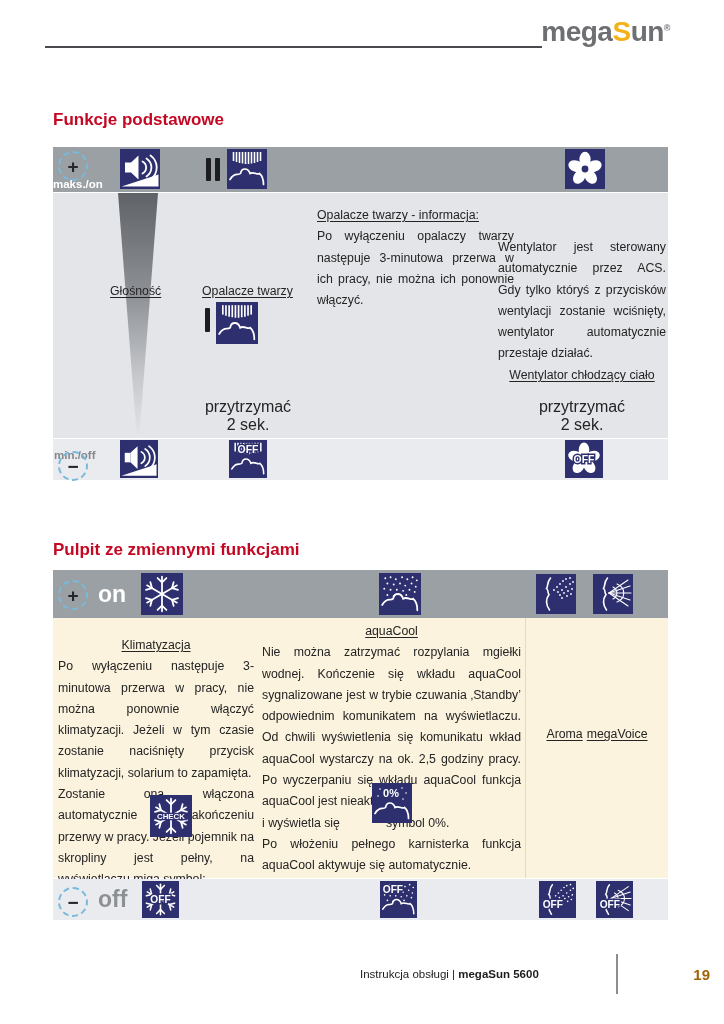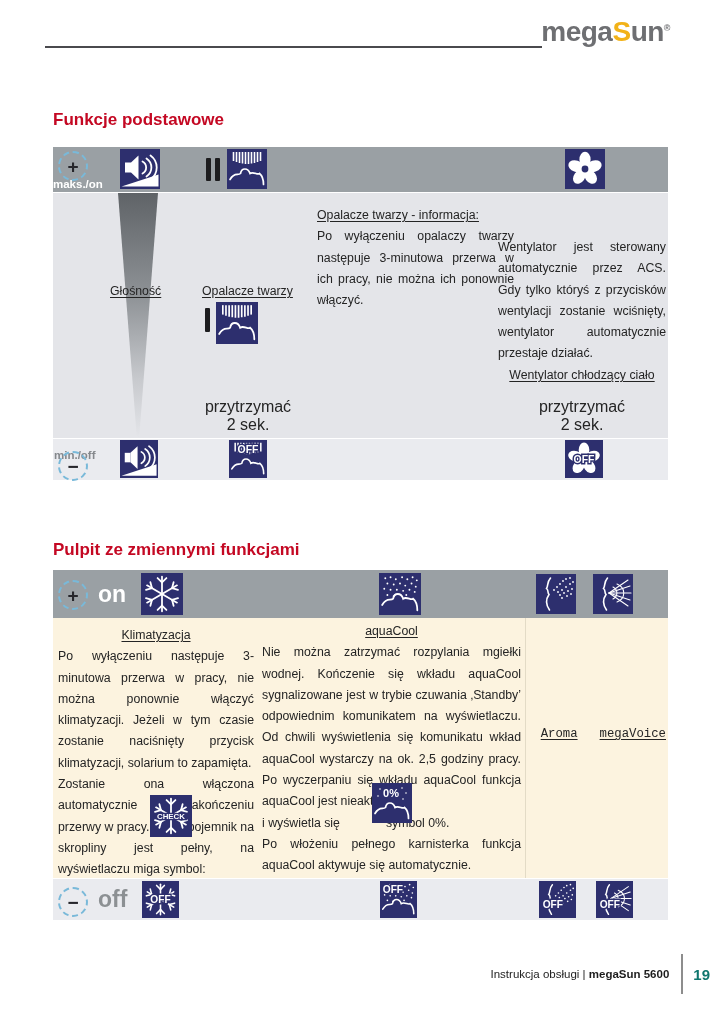--- a/index.html
+++ b/index.html
@@ -36,24 +36,24 @@
   .ctr{text-align:center;}
   .col{position:absolute;}
   .holdnote{position:absolute;font-size:16px;line-height:18px;text-align:center;color:#242424;}
   .wedge{position:absolute;left:65px;top:0;width:40px;height:244px;
          background:linear-gradient(180deg,#5f6367 0%,#8e9296 42%,#c7c9cd 76%,#e4e5e9 100%);
          clip-path:polygon(0 0,100% 0,53% 100%,47% 100%);}
   .vdiv{position:absolute;width:1px;background:#e3dbc6;}
   .gap{display:inline-block;width:46px;}
   
   .pagefoot{position:absolute;top:952px;left:360px;width:350px;height:44px;
-            display:flex;align-items:center;justify-content:flex-end;}
+            display:flex;align-items:center;justify-content:space-between;}
   .pagefoot .man{font-size:11.5px;color:#1d1d1d;}
   .pagefoot .vr{width:2px;height:40px;background:#8d8d8d;margin:0 10px 0 12px;}
-  .pagefoot .pg{font-size:15px;font-weight:bold;color:#0f766e;}
+  .pagefoot .pg{font-size:15px;font-weight:bold;color:#a16207;}
   
   .offtxt{font-family:"Liberation Sans",sans-serif;font-weight:bold;font-size:11px;fill:#fff;
           paint-order:stroke;stroke:#2d2f6e;stroke-width:3px;}
   .chktxt{font-family:"Liberation Sans",sans-serif;font-weight:bold;font-size:7.5px;fill:#fff;
           paint-order:stroke;stroke:#2d2f6e;stroke-width:2.5px;}
   .zertxt{font-family:"Liberation Sans",sans-serif;font-weight:bold;font-size:11px;fill:#fff;}
 </style>
 </head>
 <body>
 
@@ -354,42 +354,42 @@
           <use href="#i-aroma"></use>
         </svg>
       <svg class="ic" style="left:540px;top:4px;" width="40" height="40">
           <use href="#i-mv"></use>
         </svg>
     </div>
 
     <div class="row bodycream" style="top:48px;height:260px;">
       <div class="vdiv" style="left:472px;top:0;height:260px;"></div>
 
-      <div class="col" style="left:5px;top:7px;width:196px;">
+      <div class="col" style="left:5px;top:17px;width:196px;">
         <div class="txt u ctr">Klimatyzacja</div>
         <div class="txt just">Po wyłączeniu następuje 3-minutowa przerwa w pracy, nie można ponownie włączyć klimatyzacji. Jeżeli w tym czasie zostanie naciśnięty przycisk klimatyzacji, solarium to zapamięta.</div>
         <div class="txt just">Zostanie ona włączona automatycznie po zakończeniu przerwy w pracy. Jeżeli pojemnik na skropliny jest pełny, na wyświetlaczu miga symbol:</div>
       </div>
       <svg class="ic" style="left:97px;top:177px;" width="42" height="42">
           <use href="#i-check"></use>
         </svg>
 
       <div class="col" style="left:209px;top:3px;width:259px;">
         <div class="txt u ctr">aquaCool</div>
         <div class="txt just">Nie można zatrzymać rozpylania mgiełki wodnej. Kończenie się wkładu aquaCool sygnalizowane jest w trybie czuwania ‚Standby’ odpowiednim komunikatem na wyświetlaczu. Od chwili wyświetlenia się komunikatu wkład aquaCool wystarczy na ok. 2,5 godziny pracy. Po wyczerpaniu się wkładu aquaCool funkcja aquaCool jest nieaktywna</div>
         <div class="txt">
           <span>i wyświetla się</span><span class="gap"></span><span>symbol 0%.</span>
         </div>
       </div>
       <svg class="ic" style="left:319px;top:165px;" width="40" height="40">
           <use href="#i-zero"></use>
         </svg>
       <div class="col txt just" style="left:209px;top:216px;width:259px;">Po włożeniu pełnego karnisterka funkcja aquaCool aktywuje się automatycznie.</div>
 
-      <div class="col" style="left:475px;top:106px;width:138px;display:flex;gap:22px;justify-content:flex-end;font-family:Liberation Mono, monospace;">
+      <div class="col" style="left:475px;top:106px;width:138px;display:flex;gap:4px;justify-content:center;">
         <span class="txt u">Aroma</span>
         <span class="txt u">megaVoice</span>
       </div>
     </div>
 
     <div class="row footrow" style="top:309px;height:41px;">
       <div class="dash-btn" style="left:5px;top:8px;">
           <span>−</span>
         </div>
       <div class="onoff" style="left:45px;top:9px;color:#8c9093;">off</div>

